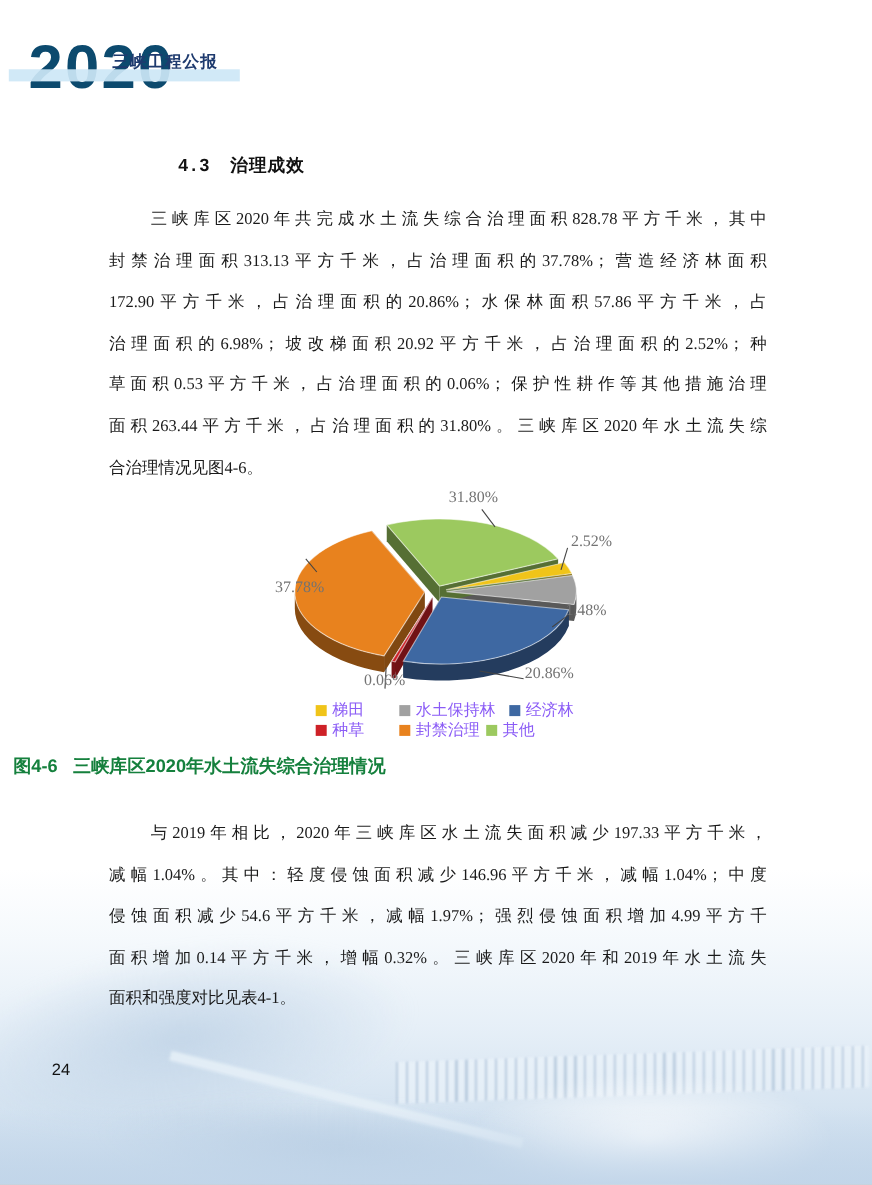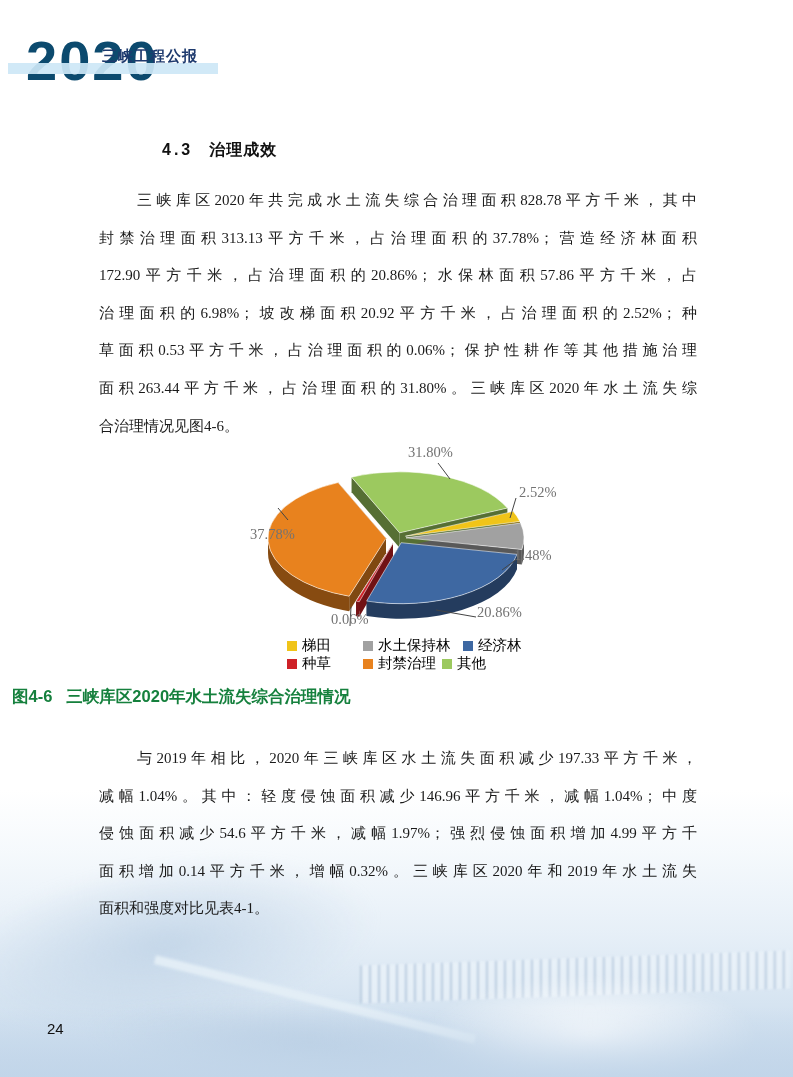--- a/index.html
+++ b/index.html
@@ -49,22 +49,22 @@
     font-family:"Liberation Serif","DejaVu Serif",serif;
   }
   .plabel-0{left:519px;top:44px;}  
   .plabel-1{left:514px;top:107px;} 
   .plabel-2{left:477px;top:164px;} 
   .plabel-3{left:331px;top:171px;} 
   .plabel-4{left:250px;top:53px;margin-top:33px;}  
   .plabel-5{left:408px;top:4px;}   
   .legend-item{
     position:absolute;height:16px;line-height:16px;
-    font-family:Liberation Mono, monospace;
-    font-size:14.5px;color:#000000;white-space:nowrap;
+    font-family:Liberation Sans, sans-serif;
+    font-size:14.5px;color:#8b5cf6;white-space:nowrap;
   }
   .legend-item .sw{
     display:inline-block;width:10px;height:10px;margin-right:5px;
     vertical-align:-1px;background:#ccc;
   }
   .li-0{left:287px;top:198px;} .li-1{left:363px;top:198px;} .li-2{left:463px;top:198px;}
   .li-3{left:287px;top:216px;} .li-4{left:363px;top:216px;} .li-5{left:442px;top:216px;text-align:right;}
   .fig-caption{
     position:absolute;left:0;top:246px;width:100%;text-align:left;
     font-family:"Liberation Sans","DejaVu Sans",sans-serif;
@@ -105,21 +105,21 @@
   }
   .photo .lock{
     position:absolute;left:150px;top:205px;width:330px;height:9px;
     background:rgba(228,238,247,0.95);filter:blur(1.5px);transform:rotate(14deg);
   }
   .photo .water{
     position:absolute;left:0;bottom:0;width:100%;height:70px;
     background:linear-gradient(180deg,rgba(205,222,238,0) 0%,rgba(193,213,233,0.9) 100%);
   }
   .page-num{
-    position:absolute;left:47px;top:1020px;
+    position:absolute;left:47px;top:964px;
     font-family:"Liberation Sans","DejaVu Sans",sans-serif;
     font-size:15px;color:#111;
   }
 </style>
 </head>
 <body>
 
 <div class="page">
 
   <div class="photo">

